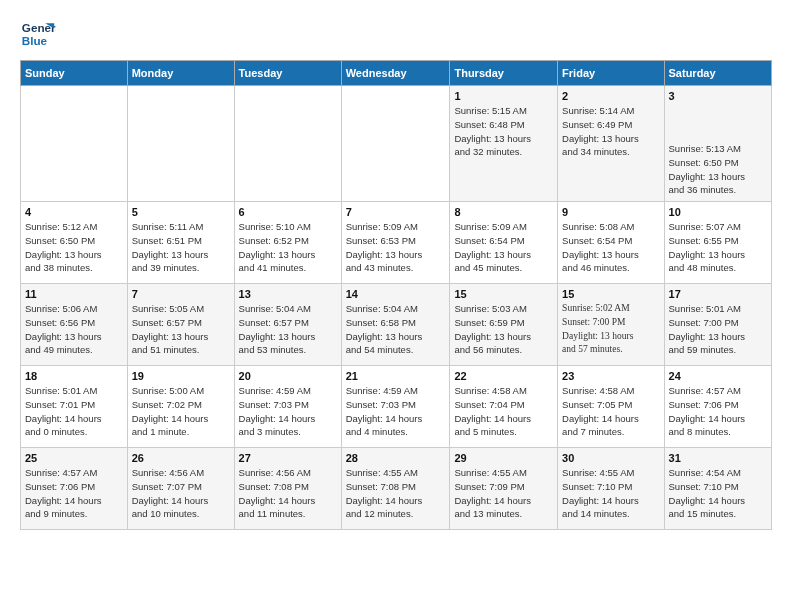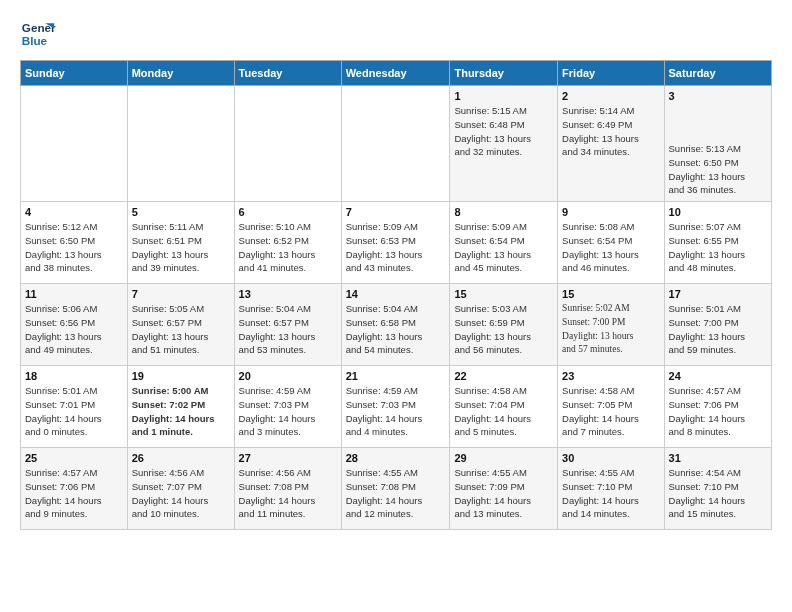--- a/index.html
+++ b/index.html
@@ -243,21 +243,21 @@
       <tr>
         <td>
           <div class="day-num">18</div>
           <div class="day-info" style="white-space: pre-line;">Sunrise: 5:01 AM
 Sunset: 7:01 PM
 Daylight: 14 hours
 and 0 minutes.</div>
         </td>
         <td>
           <div class="day-num">19</div>
-          <div class="day-info" style="white-space: pre-line; font-weight: bold;">Sunrise: 5:00 AM
+          <div class="day-info" style="white-space: pre-line;">Sunrise: 5:00 AM
 Sunset: 7:02 PM
 Daylight: 14 hours
 and 1 minute.</div>
         </td>
         <td>
           <div class="day-num">20</div>
           <div class="day-info" style="white-space: pre-line;">Sunrise: 4:59 AM
 Sunset: 7:03 PM
 Daylight: 14 hours
 and 3 minutes.</div>

